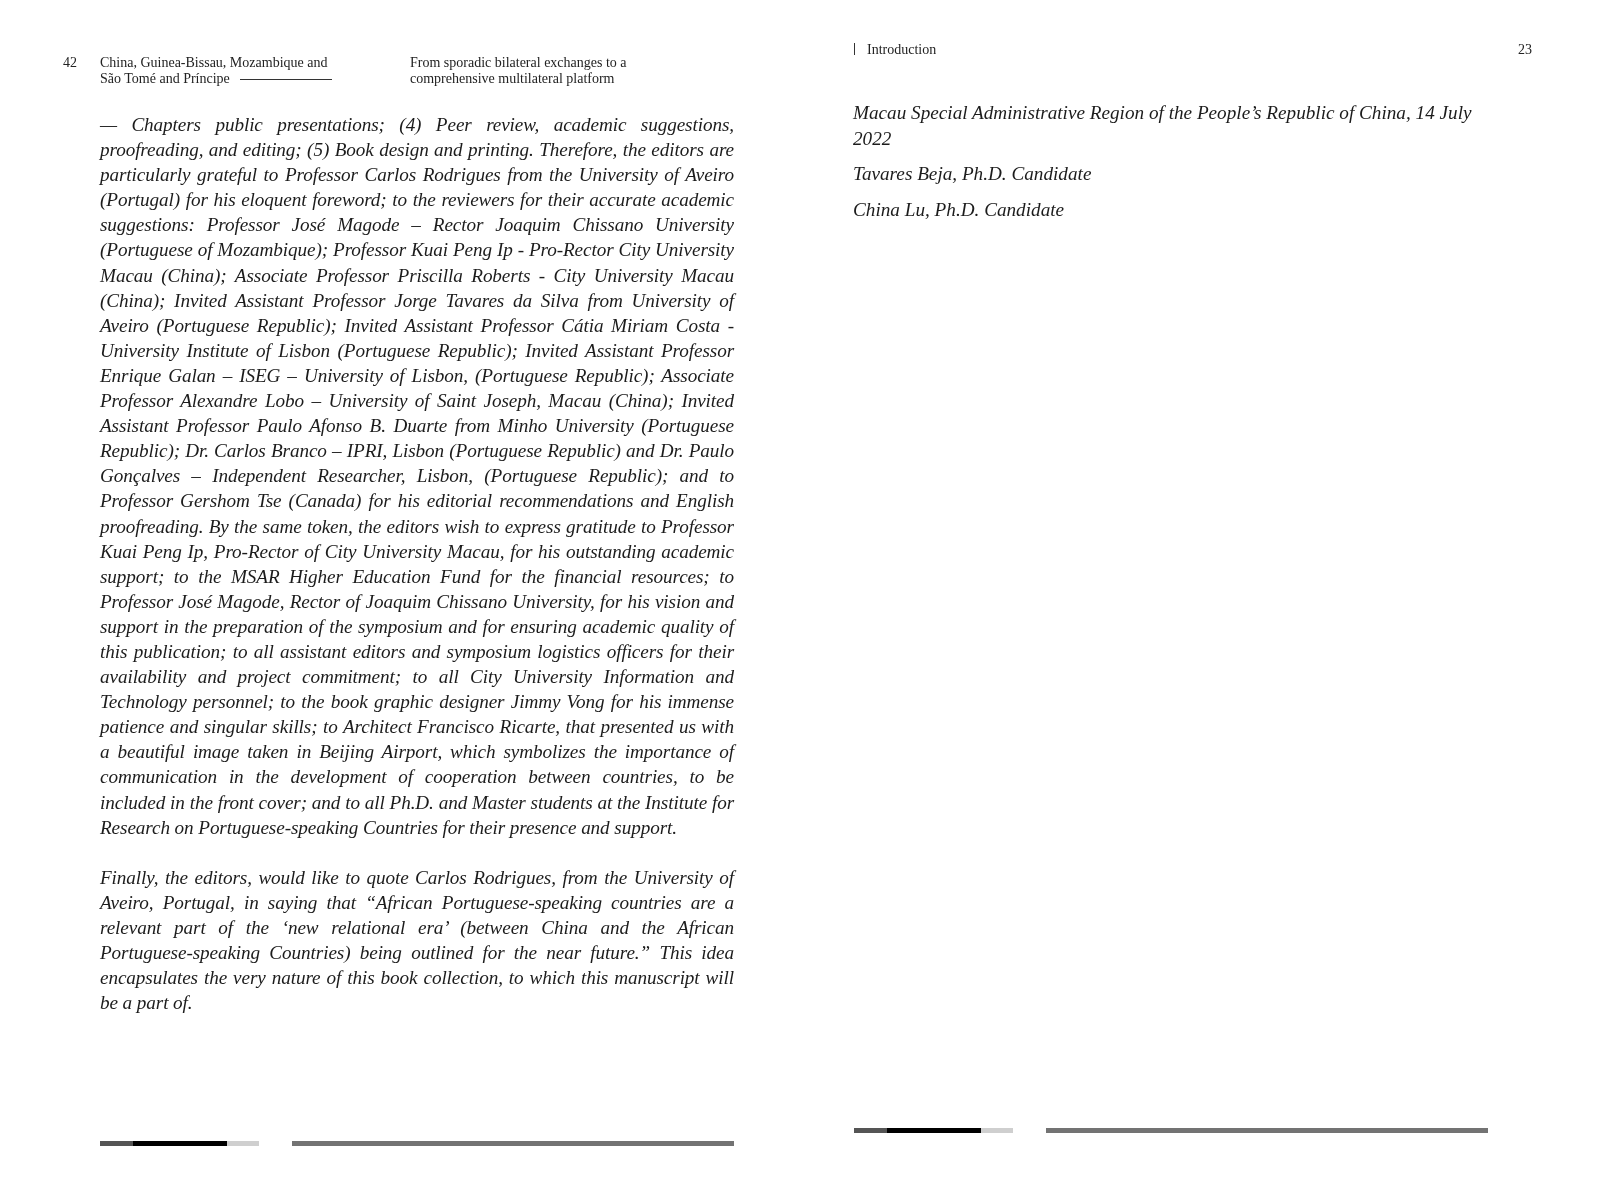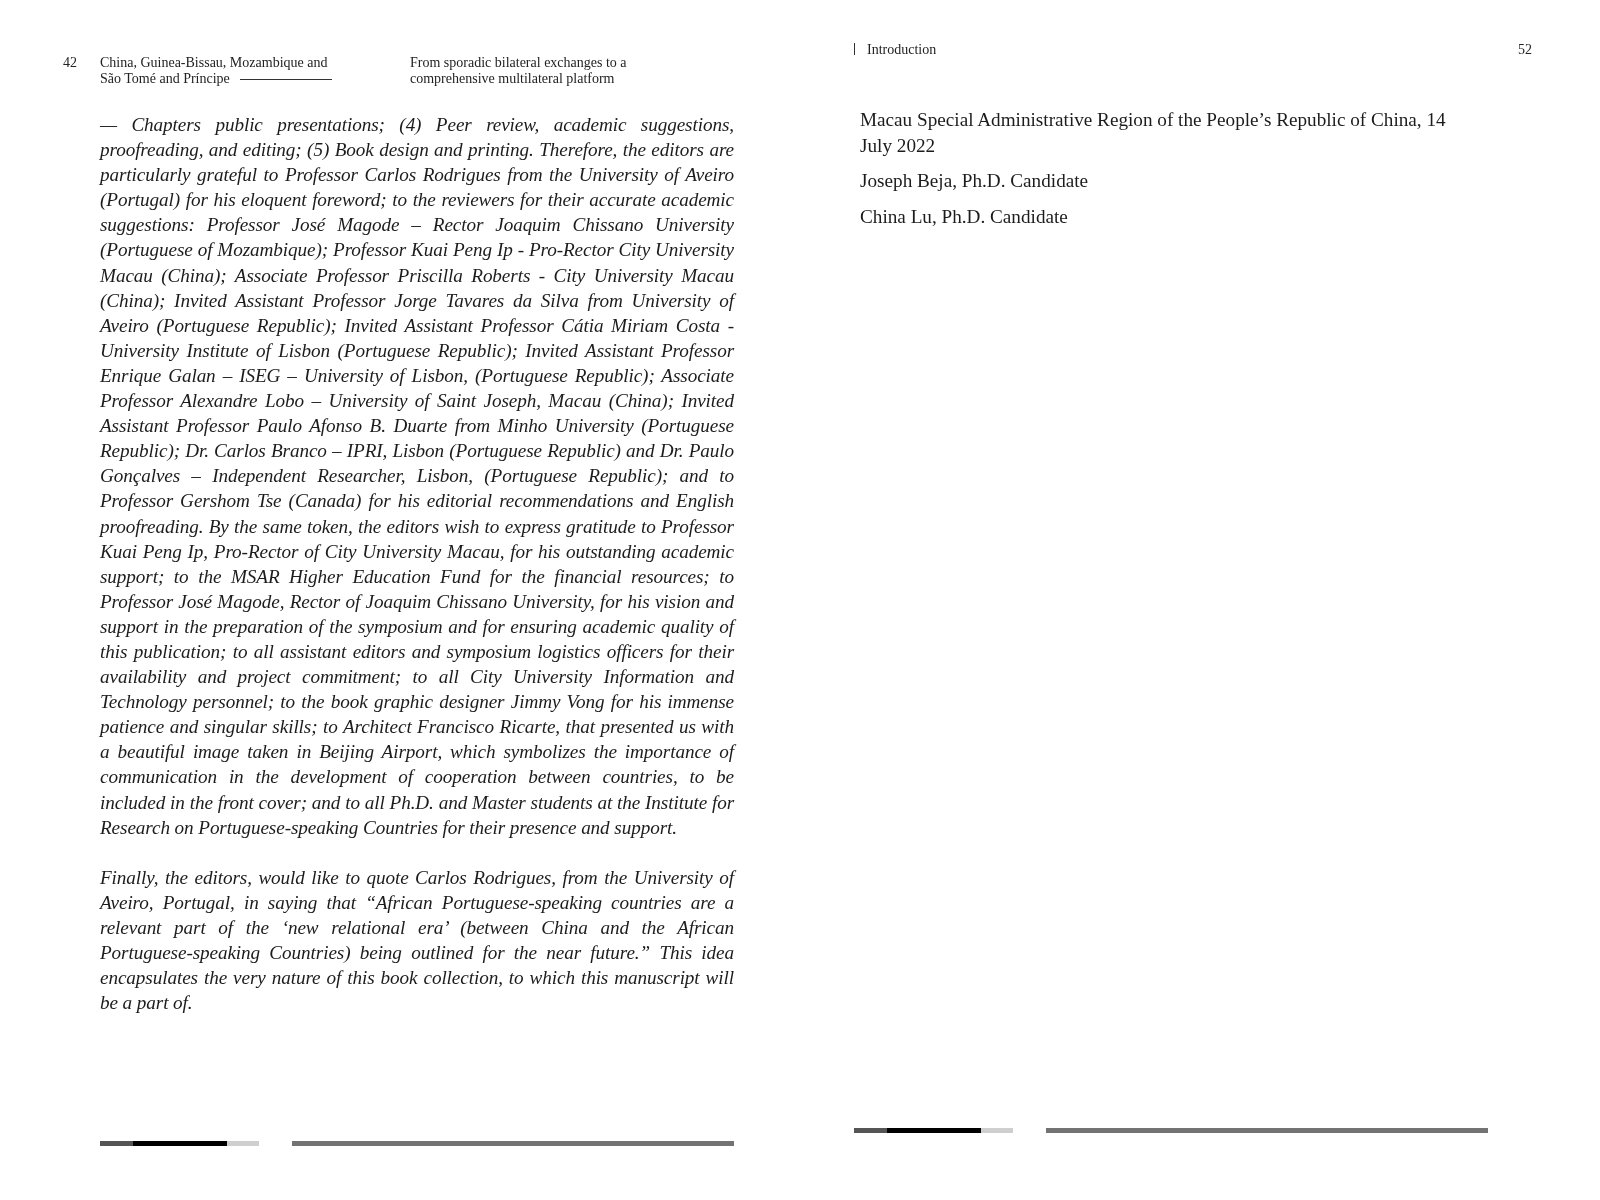--- a/index.html
+++ b/index.html
@@ -8,21 +8,21 @@
   .page-left { left: 0; width: 800px; margin-top: 13px; }
   .page-right { left: 780px; width: 800px; }
   .hdr { position: absolute; font-family: "Liberation Serif", serif; font-size: 14px; line-height: 16px; color: #222; }
   .pagenum { position: absolute; top: 42px; font-family: "Liberation Serif", serif; font-size: 14px; color: #222; }
   .hdr-rule { display: inline-block; width: 92px; height: 1px; background: #333; vertical-align: middle; margin-left: 10px; }
   .hdr-bar { display: inline-block; width: 1px; height: 12px; background: #333; vertical-align: -1px; margin-right: 12px; }
   .body-text { position: absolute; font-family: "Liberation Serif", serif; font-size: 19.2px; line-height: 25.1px; text-align: justify; color: #1c1c1c; letter-spacing: -0.1px; font-style: italic; }
   .body-text p { margin: 0; }
   .para-gap { height: 25px; }
   .right-text { position: absolute; left: 73px; top: 100px; width: 622px; font-family: "Liberation Serif", serif; font-size: 19.2px; line-height: 25.5px; color: #1c1c1c; }
-  .right-text p { margin: 7px; }
+  .right-text p { margin: 0; font-style: italic; }
   .footer-bar { position: absolute; top: 1128px; height: 5px; }
   .fb-a { background: #555; }
   .fb-b { background: #000; }
   .fb-c { background: #cfcfcf; }
   .fb-long { background: #737373; }
 </style>
 </head>
 <body>
 
 <div class="page page-left">
@@ -47,25 +47,25 @@
   <div class="footer-bar fb-a" style="left:100px; width:33px;"></div>
   <div class="footer-bar fb-b" style="left:133px; width:94px;"></div>
   <div class="footer-bar fb-c" style="left:227px; width:32px;"></div>
   <div class="footer-bar fb-long" style="left:292px; width:442px;"></div>
 </div>
 
 <div class="page page-right">
   <div class="hdr" style="left:74px; top:42px;">
     <span class="hdr-bar"></span><span>Introduction</span>
   </div>
-  <div class="pagenum" style="left:738px;">52</div>
+  <div class="pagenum" style="left:738px;">23</div>
 
   <div class="right-text">
     <p>Macau Special Administrative Region of the People’s Republic of China, 14 July 2022</p>
-    <p style="margin-top:10px;">Joseph Beja, Ph.D. Candidate</p>
+    <p style="margin-top:10px;">Tavares Beja, Ph.D. Candidate</p>
     <p style="margin-top:10px;">China Lu, Ph.D. Candidate</p>
   </div>
 
   <div class="footer-bar fb-a" style="left:74px; width:33px;"></div>
   <div class="footer-bar fb-b" style="left:107px; width:94px;"></div>
   <div class="footer-bar fb-c" style="left:201px; width:32px;"></div>
   <div class="footer-bar fb-long" style="left:266px; width:442px;"></div>
 </div>
 
 </body></html>

